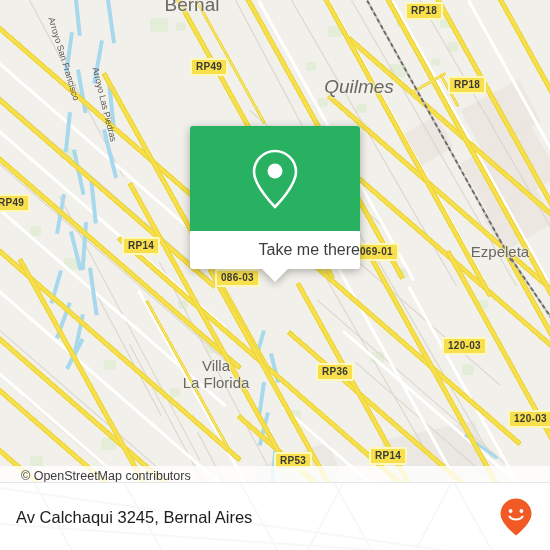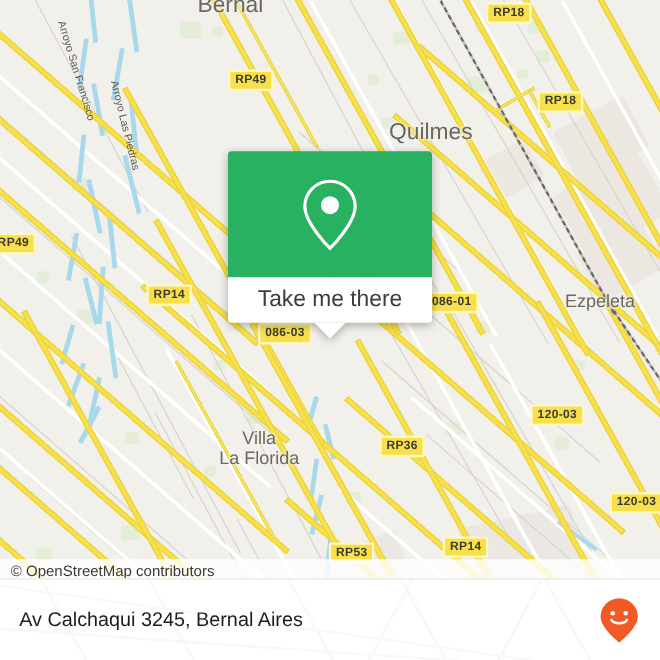--- a/index.html
+++ b/index.html
@@ -53,35 +53,35 @@
   #popup{
     position:absolute;left:190px;top:126px;width:170px;
     filter:drop-shadow(0 2px 4px rgba(0,0,0,.30));
   }
   #popup-top{
     background:#27b161;height:105px;border-radius:3px 3px 0 0;
     display:flex;align-items:center;justify-content:center;
   }
   #popup-bottom{
     background:#ffffff;height:38px;border-radius:0 0 3px 3px;
-    display:flex;align-items:center;justify-content:center;
-    color:#3d3d3d;font-size:19px;
+    display:flex;align-items:center;justify-content:flex-end;
+    color:#3d3d3d;font-size:16px;
   }
   #popup-tail{
     position:absolute;left:72px;top:143px;width:0;height:0;
     border-left:13px solid transparent;border-right:13px solid transparent;
     border-top:13px solid #ffffff;
   }
   
   #attrib{
     position:absolute;left:0;top:466px;width:550px;height:19px;
     background:rgba(255,255,255,.80);
     display:flex;align-items:center;
   }
-  #attrib span{font-size:12.5px;color:#3a3a3a;padding-left:9px;text-align:right;}
+  #attrib span{font-size:12.5px;color:#3a3a3a;padding-left:21px;text-align:right;}
   
   #footer{
     position:absolute;left:0;top:482px;width:550px;height:68px;
     background:#ffffff;border-top:1px solid #e6e6e6;
     display:flex;align-items:center;justify-content:space-between;
     overflow:hidden;
   }
   #footer-ghost{
     position:absolute;left:0;top:0;width:550px;height:68px;
     opacity:.055;pointer-events:none;
@@ -235,32 +235,32 @@
     <div class="yroad thin" style="left:410px;top:92px;width:40px;height:3px;transform:rotate(-30deg);"></div>
     <div class="yroad thin" style="left:442px;top:74px;width:36px;height:3px;transform:rotate(61deg);"></div>
 
     <div class="rail" style="left:368px;top:0px;width:300px;transform:rotate(61deg);"></div>
     <div class="rail" style="left:512px;top:258px;width:120px;transform:rotate(56deg);"></div>
 
     <div class="waterlabel" style="left:56px;top:16px;transform:rotate(73deg);">Arroyo San Francisco</div>
     <div class="waterlabel" style="left:100px;top:66px;transform:rotate(76deg);">Arroyo Las Piedras</div>
 
     <div class="place big" style="left:152px;top:-6px;width:80px;">Bernal</div>
-    <div class="place big" style="left:314px;top:100px;width:90px;">Quilmes</div>
+    <div class="place big" style="left:314px;top:76px;width:90px;font-style:italic;">Quilmes</div>
     <div class="place mid" style="left:460px;top:243px;width:80px;">Ezpeleta</div>
     <div class="place mid" style="left:176px;top:357px;width:80px;">Villa
 La Florida</div>
 
     <div class="shield" style="left:190px;top:58px;">RP49</div>
     <div class="shield" style="left:405px;top:2px;">RP18</div>
     <div class="shield" style="left:448px;top:76px;">RP18</div>
     <div class="shield" style="left:-8px;top:194px;">RP49</div>
     <div class="shield" style="left:122px;top:237px;">RP14</div>
     <div class="shield" style="left:215px;top:269px;">086-03</div>
-    <div class="shield" style="left:354px;top:243px;">086-01</div>
+    <div class="shield" style="left:354px;top:243px;">069-01</div>
     <div class="shield" style="left:442px;top:337px;">120-03</div>
     <div class="shield" style="left:508px;top:410px;">120-03</div>
     <div class="shield" style="left:316px;top:363px;">RP36</div>
     <div class="shield" style="left:274px;top:452px;">RP53</div>
     <div class="shield" style="left:369px;top:447px;">RP14</div>
 
     <div id="popup">
       <div id="popup-top">
         <svg width="52" height="64" viewBox="0 0 52 64">
           <path d="M26 4 C14.4 4 5 13.4 5 25 C5 39 26 60 26 60 C26 60 47 39 47 25 C47 13.4 37.6 4 26 4 Z" fill="none" stroke="#ffffff" stroke-width="2.6"></path>

